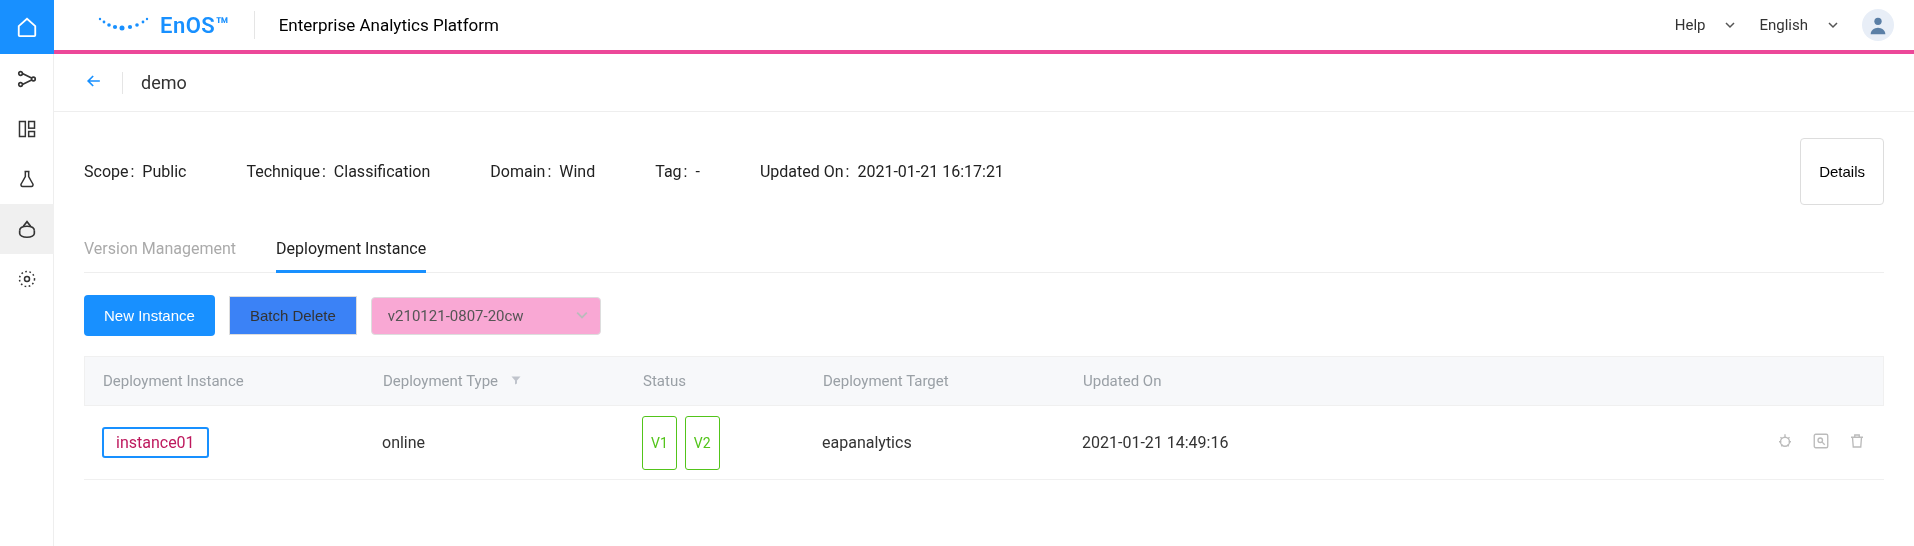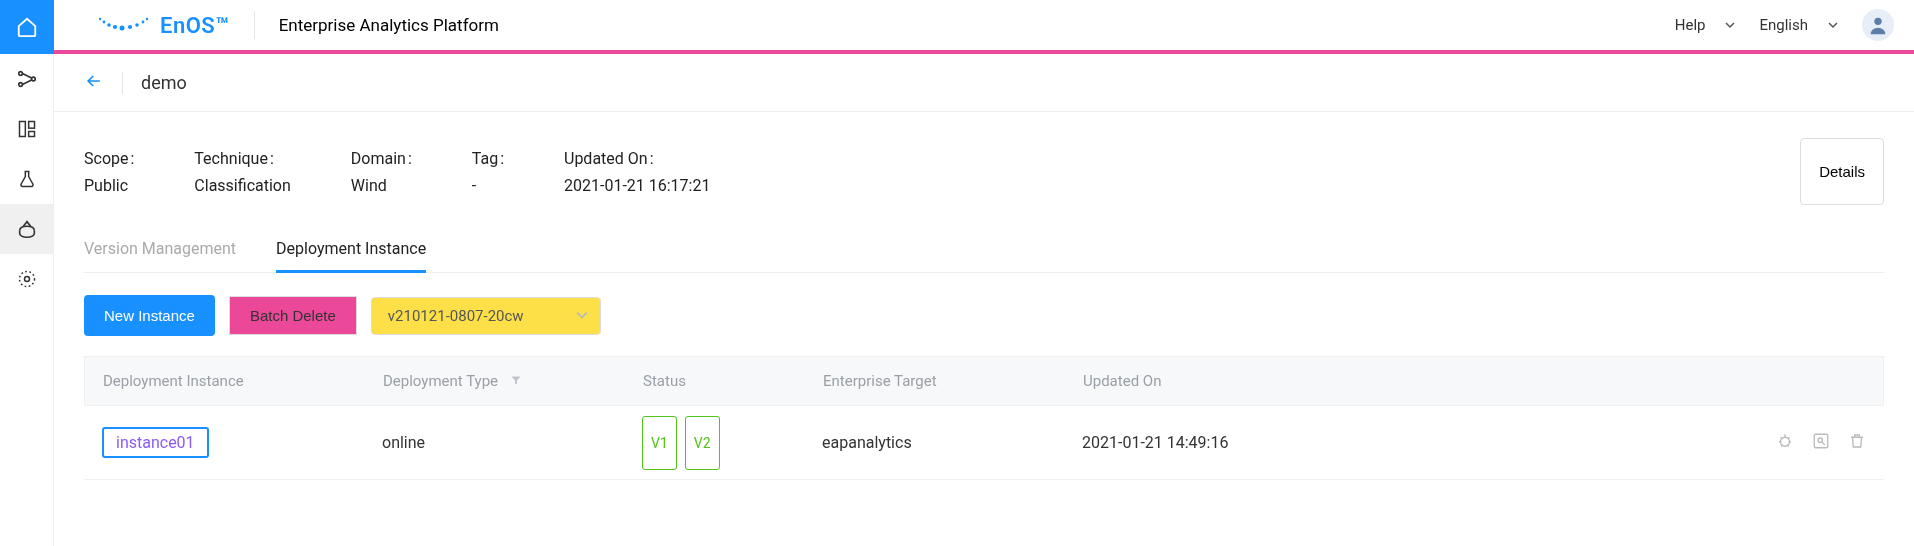--- a/index.html
+++ b/index.html
@@ -29,50 +29,50 @@
 
   
   .crumb { height: 58px; border-bottom: 1px solid #eee; display: flex; align-items: center; padding-left: 30px; gap: 18px; }
   .back-arrow { color: #1890ff; cursor: pointer; }
   .crumb .divider-v { height: 22px; }
   .crumb-title { font-size: 18px; color: #333; }
 
   
   .content { padding: 26px 30px 0 30px; flex:1; }
   .meta-row { display: flex; align-items: center; gap: 60px; font-size: 16px; color: #222; }
-  .meta-row .pair { display: flex; gap: 8px; align-items: baseline; flex-direction: column; }
+  .meta-row .pair { display: flex; gap: 8px; align-items: baseline; }
   .meta-row .lbl { color: #222; }
   .meta-row .lbl::after { content: ":"; margin-left:2px; }
   .meta-row .val { color: #222; }
   .meta-spacer { flex:1; }
   .details-btn { border: 1px solid #ddd; background: #fff; padding: 24px 18px; border-radius: 4px; font-size: 15px; cursor: pointer; }
 
   .tabs { display: flex; gap: 40px; margin-top: 34px; border-bottom: 1px solid #eee; font-size: 16px; }
   .tab { padding-bottom: 12px; color: #aaa; cursor: pointer; }
   .tab.active { color: #222; border-bottom: 3px solid #1890ff; margin-bottom: -1px; }
 
   .toolbar { display: flex; gap: 14px; margin-top: 22px; align-items: center; }
   .btn-primary { background: #1890ff; color: #fff; border: none; padding: 12px 20px; border-radius: 4px; font-size: 15px; cursor: pointer; }
-  .btn-secondary { background: #ec4899; border: 1px solid #ddd; padding: 10px 20px; border-radius: 0; font-size: 15px; cursor: pointer; color:#333;}
-  .select { background: #fde047; border: 1px solid #ddd; padding: 9px 40px 9px 16px; border-radius: 4px; font-size: 15px; color:#555; position: relative; min-width: 230px; cursor:pointer;}
+  .btn-secondary { background: #3b82f6; border: 1px solid #ddd; padding: 10px 20px; border-radius: 0; font-size: 15px; cursor: pointer; color:#333;}
+  .select { background: #f9a8d4; border: 1px solid #ddd; padding: 9px 40px 9px 16px; border-radius: 4px; font-size: 15px; color:#555; position: relative; min-width: 230px; cursor:pointer;}
   .select .chev { position: absolute; right: 12px; top: 50%; transform: translateY(-50%); color:#bbb; }
 
   
   .table { margin-top: 20px; width: 100%; }
   .thead { display: flex; background: #f7f8fa; height: 50px; align-items: center; padding: 0 18px; color: #9aa0a6; font-size: 15px; border: 1px solid #f0f0f0; }
   .trow { display: flex; height: 74px; align-items: center; padding: 0 18px; border-bottom: 1px solid #f0f0f0; font-size: 16px; }
   .col-instance { width: 280px; }
   .col-type { width: 260px; display:flex; align-items:center; gap:12px;}
   .col-status { width: 180px; display:flex; gap:8px; align-items:center;}
   .col-target { width: 260px; }
   .col-updated { width: 340px; }
   .col-actions { flex:1; display:flex; justify-content:flex-end; gap:18px; color:#bbb; }
   .col-actions span { cursor: pointer; }
 
-  .instance-link { color: #8b5cf6; border: 2px solid #1890ff; padding: 4px 12px; border-radius: 3px; cursor:pointer; font-size:16px;}
+  .instance-link { color: #be185d; border: 2px solid #1890ff; padding: 4px 12px; border-radius: 3px; cursor:pointer; font-size:16px;}
   .tag-badge { border: 1px solid #52c41a; color: #52c41a; padding: 18px 8px; border-radius: 3px; font-size: 14px; }
   .filter-icon { color:#c0c4cc; }
 </style>
 </head>
 <body>
 
 <div class="app">
 
   <div class="rail">
     <div class="rail-top">
@@ -219,21 +219,21 @@
           <div class="col-instance">Deployment Instance</div>
           <div class="col-type">
             <span>Deployment Type</span>
             <span class="filter-icon">
               <svg width="12" height="12" viewBox="0 0 24 24" fill="#c0c4cc">
                   <path d="M3 5h18l-7 8v6l-4 2v-8z"></path>
                 </svg>
             </span>
           </div>
           <div class="col-status">Status</div>
-          <div class="col-target">Enterprise Target</div>
+          <div class="col-target">Deployment Target</div>
           <div class="col-updated">Updated On</div>
           <div class="col-actions"></div>
         </div>
 
         <div class="trow">
           <div class="col-instance">
             <span class="instance-link">instance01</span>
           </div>
           <div class="col-type">
             <span>online</span>

